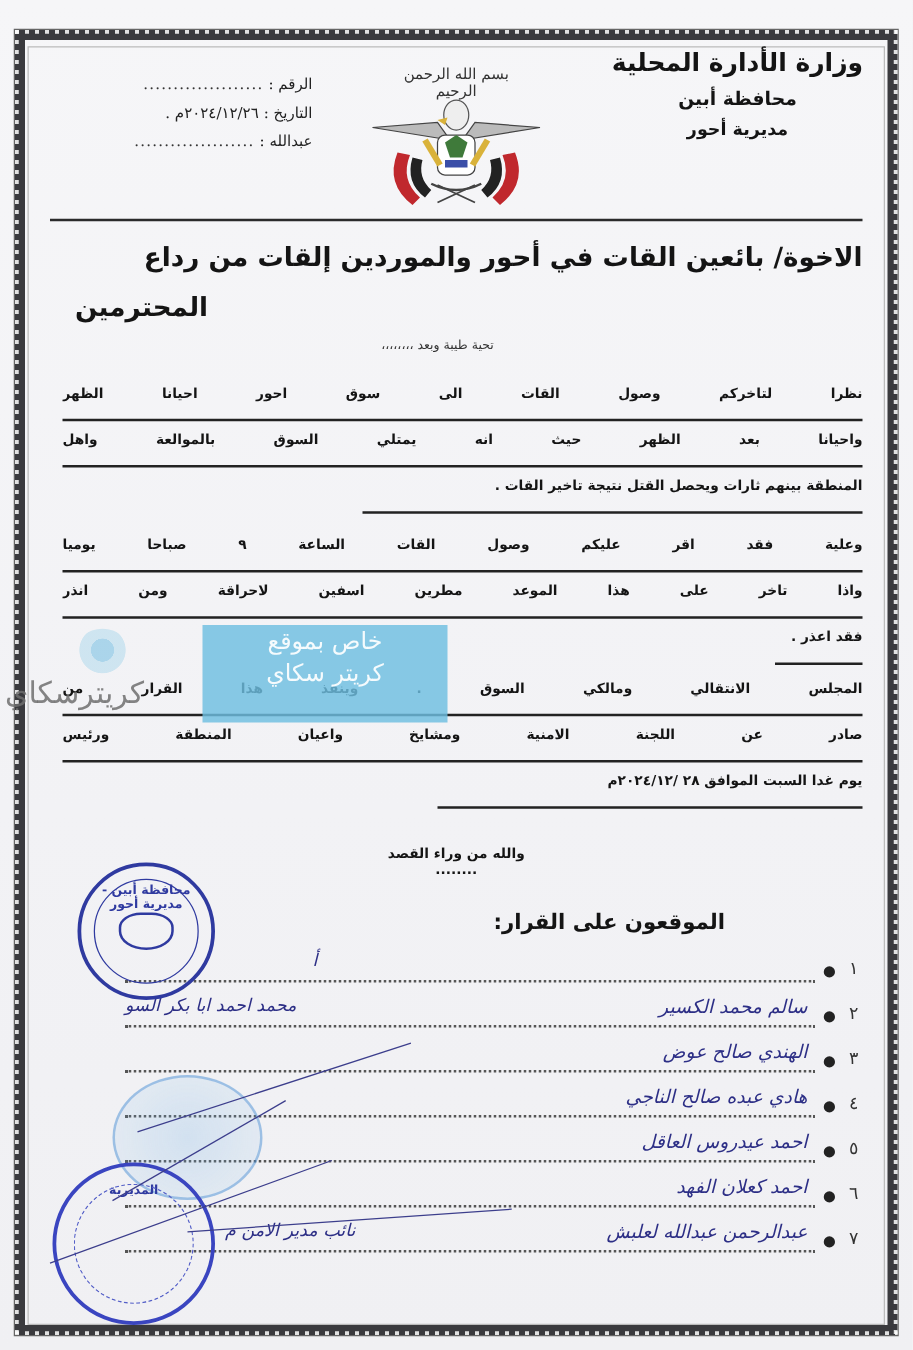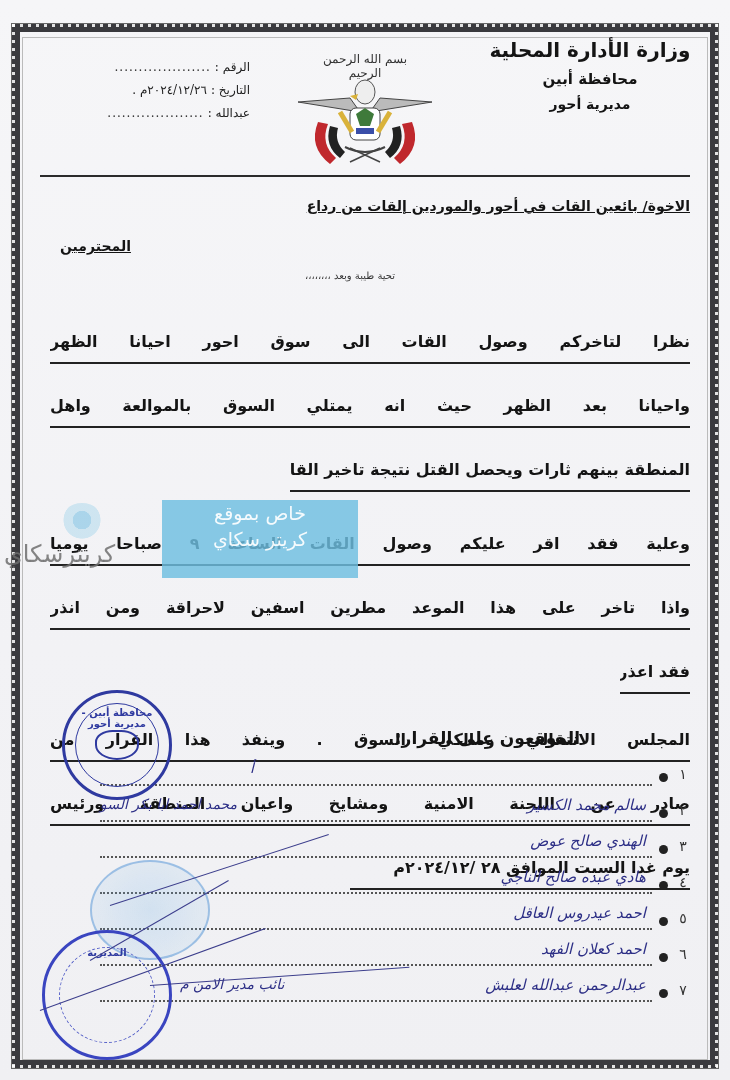--- a/index.html
+++ b/index.html
@@ -61,36 +61,35 @@
   .emblem { position: absolute; left: 290px; top: 52px; width: 150px; height: 125px; }
   .basmala {
     position: absolute; left: 20px; top: 0; width: 110px; text-align: center;
     font-family: "DejaVu Serif", serif; font-size: 12px; color:#333; direction: rtl;
   }
 
   
   .title {
     position: absolute; right: 40px; top: 186px; width: 630px;
     direction: rtl; text-align: right;
-    font-weight: bold; font-size: 14px; line-height: 40px; text-decoration: underline;
+    font-weight: bold; font-size: 21px; line-height: 40px;
   }
   .title .l2 { text-align: left; padding-right: 60px; }
   .greet {
     position: absolute; left: 250px; top: 270px; width: 200px; text-align: center;
     direction: rtl; font-family: "DejaVu Serif", serif; font-size: 10px; color:#333;
   }
   .body {
     position: absolute; right: 40px; top: 300px; width: 640px;
     direction: rtl; text-align: justify; text-align-last: justify;
   }
   .body .ln {
-    font-weight: bold; font-size: 16px; height: 35px; line-height: 30px;
+    font-weight: bold; font-size: 11px; height: 35px; line-height: 30px;
     border-bottom: 2px solid #222; white-space: nowrap; overflow: hidden;
     margin-bottom: 0;
-    margin-top: 27px;
   }
   .body .ln.short { display: inline-block; text-align-last: auto; }
   .body .gap { height: 6px; }
 
   
   .wm-box {
     position: absolute; left: 162px; top: 500px; width: 196px; height: 78px;
     background: rgba(110,190,225,.82);
     color: rgba(255,255,255,.92); direction: rtl; text-align: center;
     font-size: 19px; line-height: 26px; padding-top: 0; box-sizing: border-box;
@@ -230,20 +229,21 @@
     <div class="ln short" style="width:340px">يوم غدا السبت الموافق ٢٨ /٢٠٢٤/١٢م</div>
   </div>
 
   <div class="wm-logo-fig"></div>
   <div class="wm-logo-text">كريترسكاي</div>
   <div class="wm-box">
     <div>خاص بموقع</div>
     <div>كريتر سكاي</div>
   </div>
 
+  <div class="closing">والله من وراء القصد ........</div>
   <div class="signers-title">الموقعون على القرار:</div>
 
   <div class="signers">
     <div class="signer">
       <span class="num">١</span>
       <span class="bullet"></span>
       <span class="line"></span>
       <span class="hand2" style="left:150px">أ</span>
     </div>
     <div class="signer">

